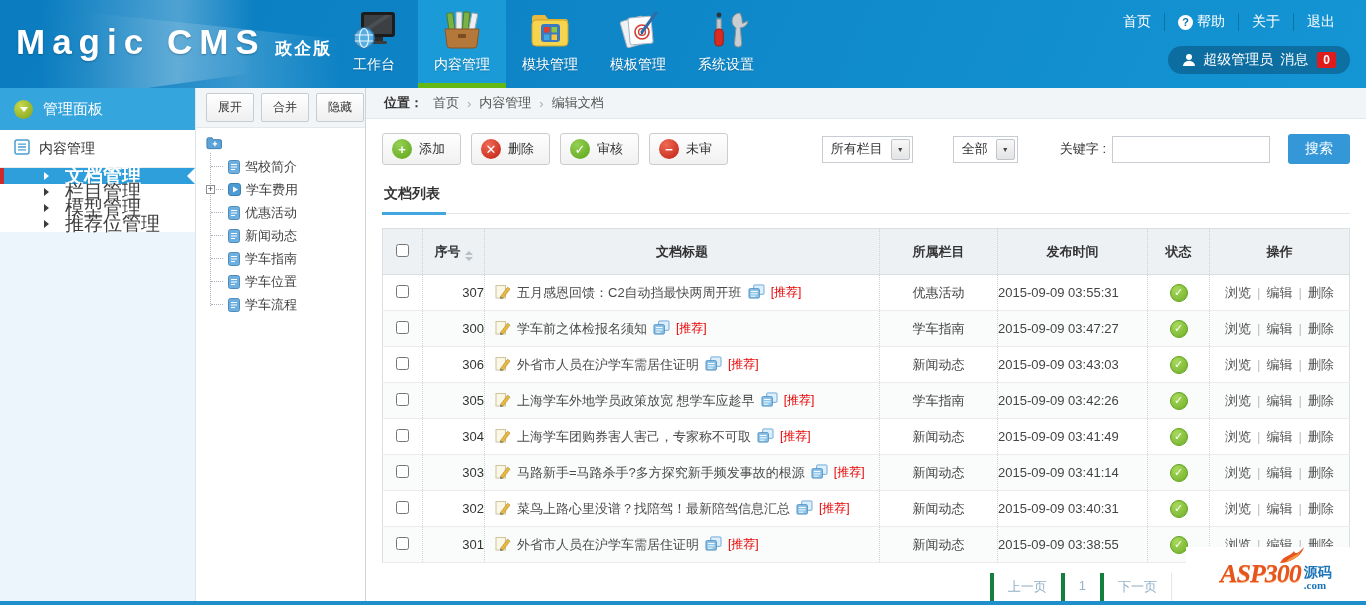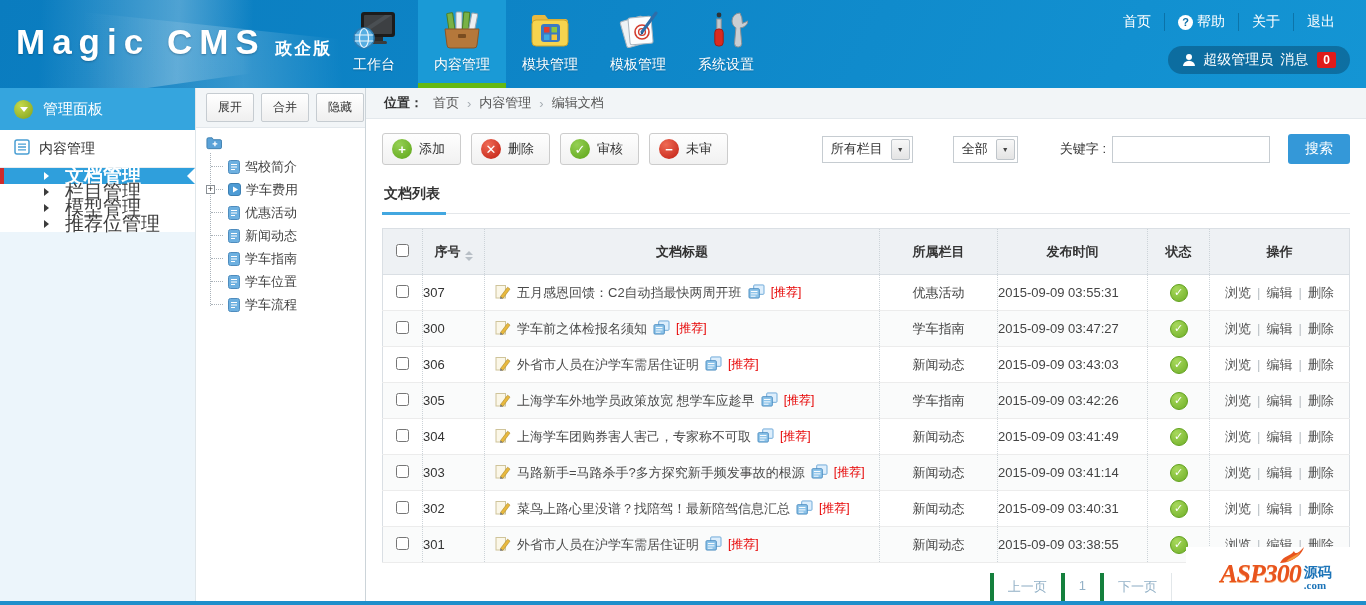--- a/index.html
+++ b/index.html
@@ -88,21 +88,21 @@
   .tabs { margin-top:20px; border-bottom:1px solid #e4e7ea; }
   .tab { display:inline-block; font-size:14px; font-weight:bold; color:#333; padding:0 6px 9px 2px; border-bottom:3px solid #42a7e0; margin-bottom:-2px; cursor:pointer; }
 
   .doc-table { margin-top:14px; width:100%; border-collapse:collapse; table-layout:fixed; border:1px solid #dadfe4; }
   .doc-table thead th { height:46px; background:#eef1f4; font-size:13px; color:#333; font-weight:bold; border-bottom:1px solid #dadfe4; }
   .doc-table th, .doc-table td { border-left:1px dotted #ccd3d8; }
   .doc-table th:first-child, .doc-table td:first-child { border-left:none; }
   .doc-table tbody tr { height:36px; border-bottom:1px solid #ececec; }
   .doc-table tbody tr:nth-child(even) { background:#fafbfb; }
   .c-check, .c-status { text-align:center; }
-  .c-id { text-align:left; font-size:13px; color:#333; }
+  .c-id { text-align:right; font-size:13px; color:#333; }
   .c-title { padding-left:10px; }
   .title-wrap { display:flex; align-items:center; gap:6px; overflow:hidden; white-space:nowrap; }
   .doc-title { font-size:13px; color:#4a4a4a; text-decoration:none; cursor:pointer; }
   .rec { color:#e60000; font-size:12px; }
   .c-cat { text-align:center; font-size:13px; color:#444; }
   .c-time { text-align:left; font-size:13px; color:#444; }
   .ok-ico { display:inline-flex; width:18px; height:18px; border-radius:50%; background:radial-gradient(circle at 35% 28%,#a8d95c,#6fae27); border:1px solid #63a220; color:#fff; font-size:11px; font-weight:bold; align-items:center; justify-content:center; }
   .c-ops { text-align:center; font-size:13px; color:#555; white-space:nowrap; }
   .op-link { color:#555; text-decoration:none; cursor:pointer; }
   .op-sep { color:#b9bfc4; margin:0 6px; }

